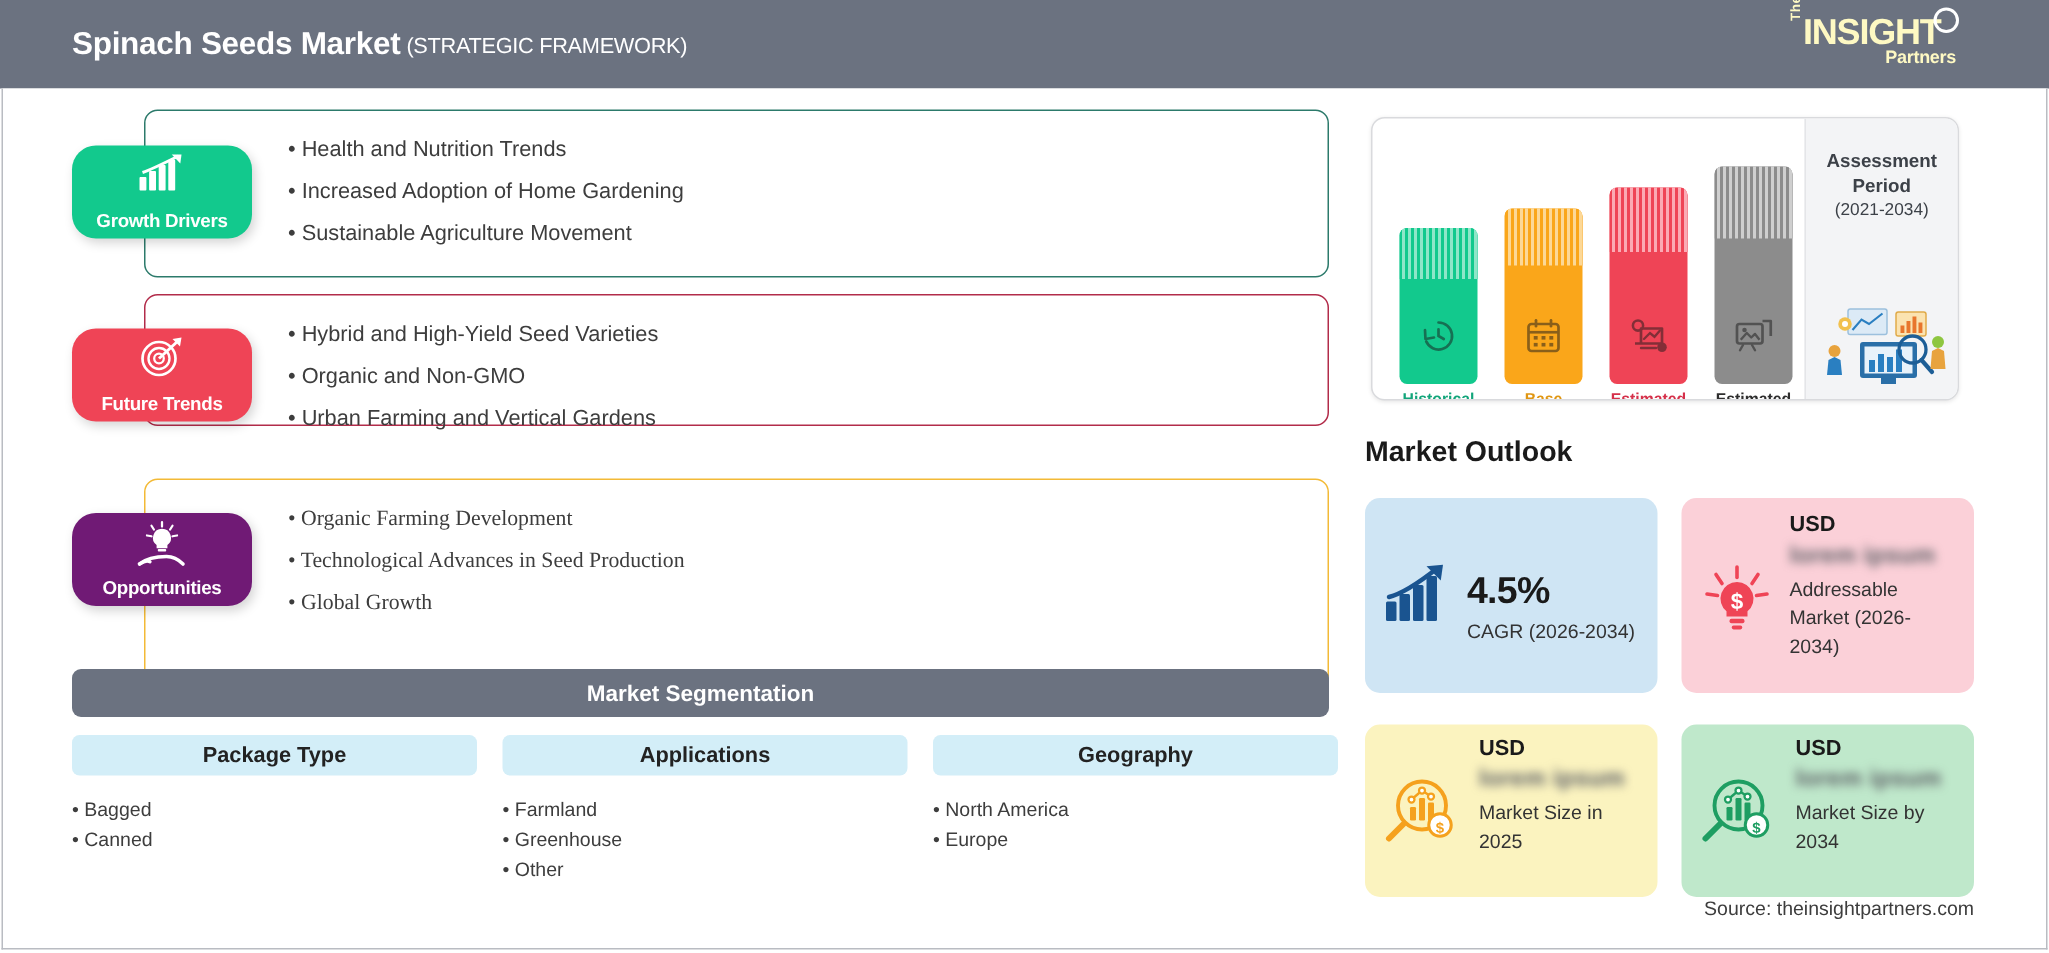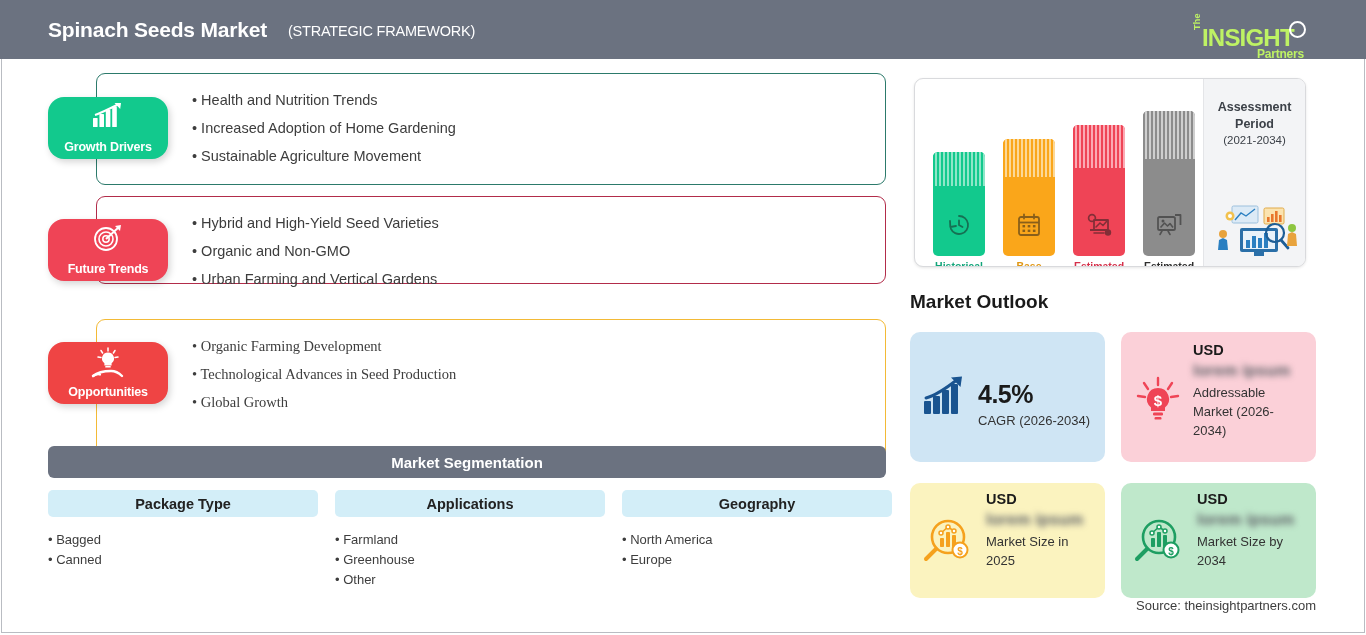--- a/index.html
+++ b/index.html
@@ -15,26 +15,26 @@
   
   .header {
     position: absolute; left:0; top:0; width:1366px; height:59px;
     background:#6b7280; display:flex; align-items:center;
   }
   .header-title {
     margin-left:48px; color:#ffffff; font-size:21px; font-weight:bold;
     letter-spacing:-0.2px;
   }
   .header-sub {
-    color:#ffffff; font-size:14.5px; font-weight:normal; margin-left:21px;
+    color:#ffffff; font-size:14.5px; font-weight:normal; margin-left:4px;
     position:relative; top:-1px;
   }
   .logo {
-    position:absolute; right:58px; top:20px; width:118px; height:44px;
-    color:#bef264;
+    position:absolute; right:58px; top:4px; width:118px; height:44px;
+    color:#fef9c3;
   }
   .logo-the {
     position:absolute; left:2px; top:10px; font-size:9px; font-weight:bold;
     transform: rotate(-90deg); transform-origin: left top; letter-spacing:0.3px;
   }
   .logo-insight {
     position:absolute; left:12px; top:4px; font-size:24px; font-weight:bold;
     letter-spacing:-0.8px;
   }
   .logo-partners {
@@ -75,21 +75,21 @@
     display:flex; flex-direction:column; align-items:center;
     justify-content:flex-end; padding-bottom:5px;
   }
   .badge-label {
     color:#ffffff; font-size:12.5px; font-weight:bold; letter-spacing:-0.2px;
     white-space:nowrap;
   }
   .badge-icon { position:absolute; top:5px; left:50%; transform:translateX(-50%); }
   .badge.b0 { left:48px;  top:97px;  background:#12c98d; }
   .badge.b1 { left:48px;  top:219px; background:#ef4456; }
-  .badge.b2 { left:48px;  top:342px; background:#ef4444;text-align:right; }
+  .badge.b2 { left:48px;  top:342px; background:#701a75;text-align:right; }
 
   
   .seg-header {
     position:absolute; left:48px; top:446px; width:838px; height:32px;
     background:#6b7280; border-radius:6px;
     display:flex; align-items:center; justify-content:center;
     color:#fff; font-size:15px; font-weight:bold;
   }
   .seg-col { position:absolute; top:490px; width:270px; }
   .seg-col.c0 { left:48px; }

